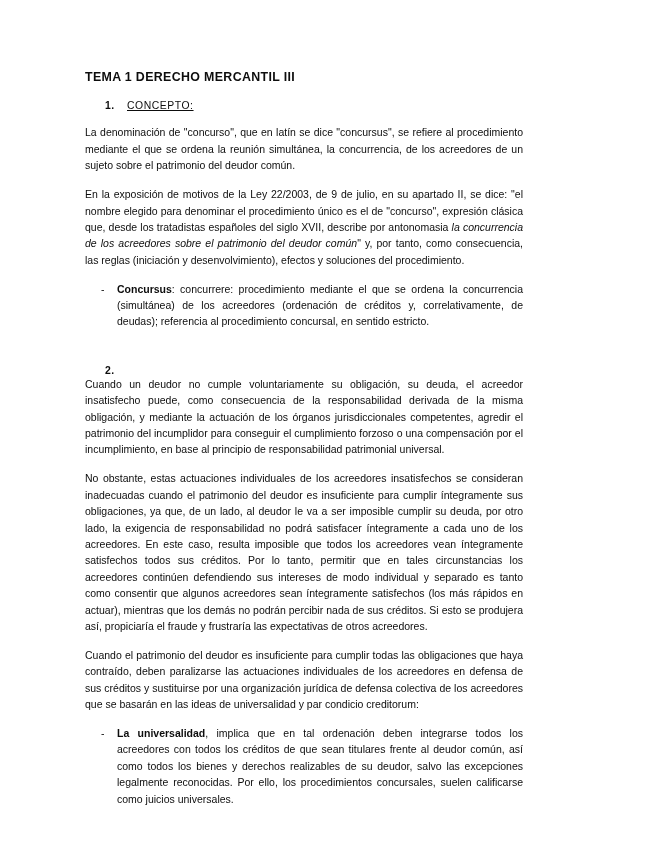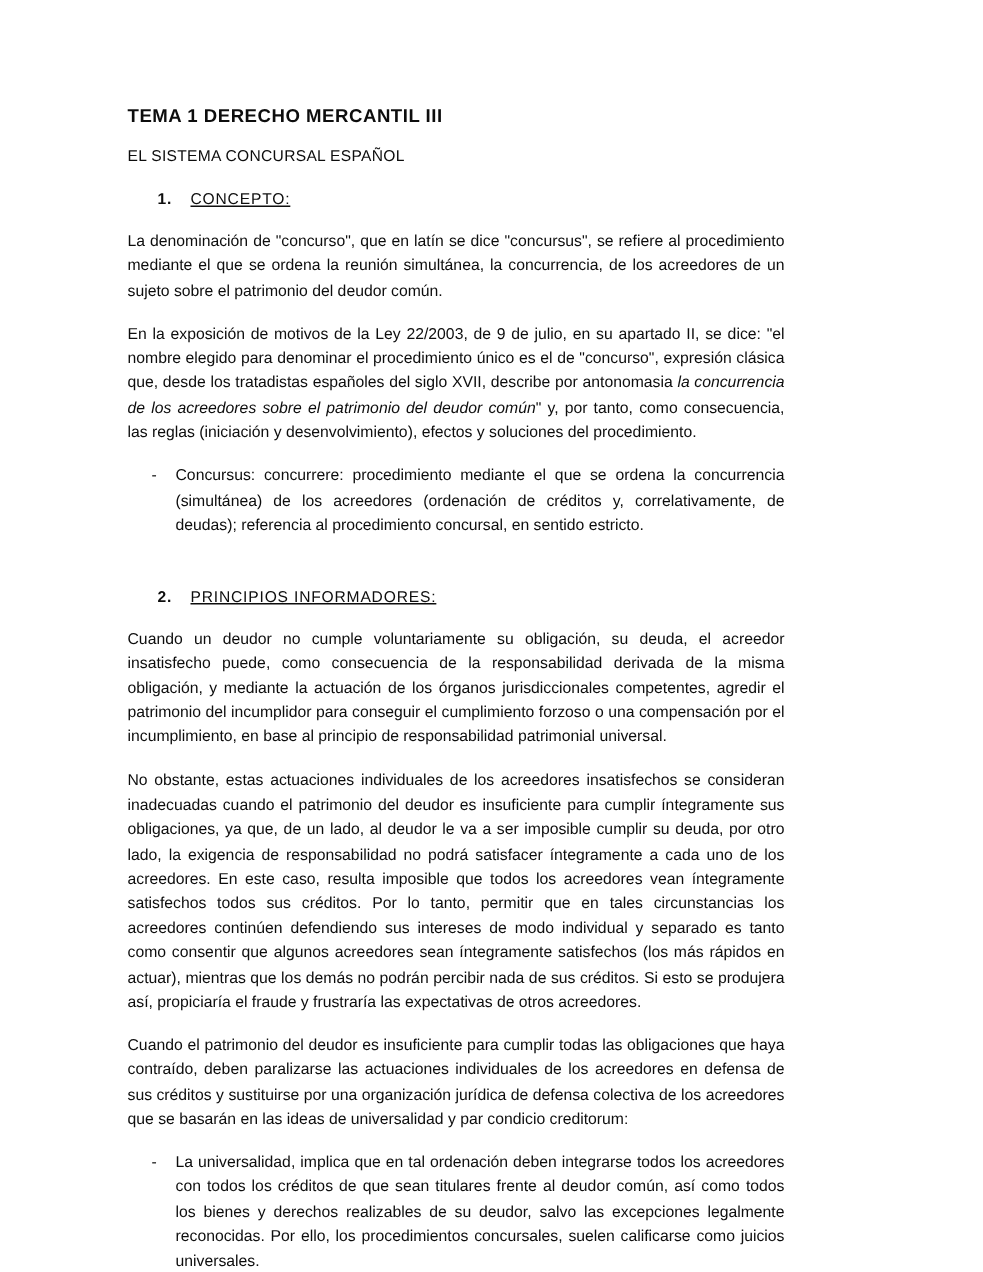--- a/index.html
+++ b/index.html
@@ -72,53 +72,51 @@
     flex: 0 0 16px;
     font-size: 10.5px;
     line-height: 16.4px;
   }
   .bullet .btext {
     flex: 1 1 auto;
     font-size: 10.5px;
     line-height: 16.4px;
     text-align: justify;
   }
-  .b { font-weight: normal; }
+  .b { font-weight: bold; }
   .i { font-style: italic; }
   .gap-lg { height: 22px; }
 </style>
 </head>
 <body>
 
 <div class="page">
 
   <h1 class="doc-title">TEMA 1 DERECHO MERCANTIL III</h1>
 
-  <div class="doc-subtitle">EL SISTEMA CONCURSAL ESPAÑOL</div>
 
   <div class="section-heading">
     <span class="num">1.</span>
     <span class="htxt">CONCEPTO:</span>
   </div>
 
   <p class="body">La denominación de "concurso", que en latín se dice "concursus", se refiere al procedimiento mediante el que se ordena la reunión simultánea, la concurrencia, de los acreedores de un sujeto sobre el patrimonio del deudor común.</p>
 
   <p class="body"><span>En la exposición de motivos de la Ley 22/2003, de 9 de julio, en su apartado II, se dice: "el nombre elegido para denominar el procedimiento único es el de "concurso", expresión clásica que, desde los tratadistas españoles del siglo XVII, describe por antonomasia </span><span class="i">la concurrencia de los acreedores sobre el patrimonio del deudor común</span><span>" y, por tanto, como consecuencia, las reglas (iniciación y desenvolvimiento), efectos y soluciones del procedimiento.</span></p>
 
 
   <div class="bullet">
     <span class="dash">-</span>
     <span class="btext"><span class="b">Concursus</span><span>: concurrere: procedimiento mediante el que se ordena la concurrencia (simultánea) de los acreedores (ordenación de créditos y, correlativamente, de deudas); referencia al procedimiento concursal, en sentido estricto.</span></span>
   </div>
 
   <div class="gap-lg"></div>
 
   <div class="section-heading">
     <span class="num">2.</span>
-    <span class="htxt">PRINCIPIOS INFORMADORES:</span>
   </div>
 
   <p class="body">Cuando un deudor no cumple voluntariamente su obligación, su deuda, el acreedor insatisfecho puede, como consecuencia de la responsabilidad derivada de la misma obligación, y mediante la actuación de los órganos jurisdiccionales competentes, agredir el patrimonio del incumplidor para conseguir el cumplimiento forzoso o una compensación por el incumplimiento, en base al principio de responsabilidad patrimonial universal.</p>
 
   <p class="body">No obstante, estas actuaciones individuales de los acreedores insatisfechos se consideran inadecuadas cuando el patrimonio del deudor es insuficiente para cumplir íntegramente sus obligaciones, ya que, de un lado, al deudor le va a ser imposible cumplir su deuda, por otro lado, la exigencia de responsabilidad no podrá satisfacer íntegramente a cada uno de los acreedores. En este caso, resulta imposible que todos los acreedores vean íntegramente satisfechos todos sus créditos. Por lo tanto, permitir que en tales circunstancias los acreedores continúen defendiendo sus intereses de modo individual y separado es tanto como consentir que algunos acreedores sean íntegramente satisfechos (los más rápidos en actuar), mientras que los demás no podrán percibir nada de sus créditos. Si esto se produjera así, propiciaría el fraude y frustraría las expectativas de otros acreedores.</p>
 
   <p class="body">Cuando el patrimonio del deudor es insuficiente para cumplir todas las obligaciones que haya contraído, deben paralizarse las actuaciones individuales de los acreedores en defensa de sus créditos y sustituirse por una organización jurídica de defensa colectiva de los acreedores que se basarán en las ideas de universalidad y par condicio creditorum:</p>
 
   <div class="bullet">
     <span class="dash">-</span>

